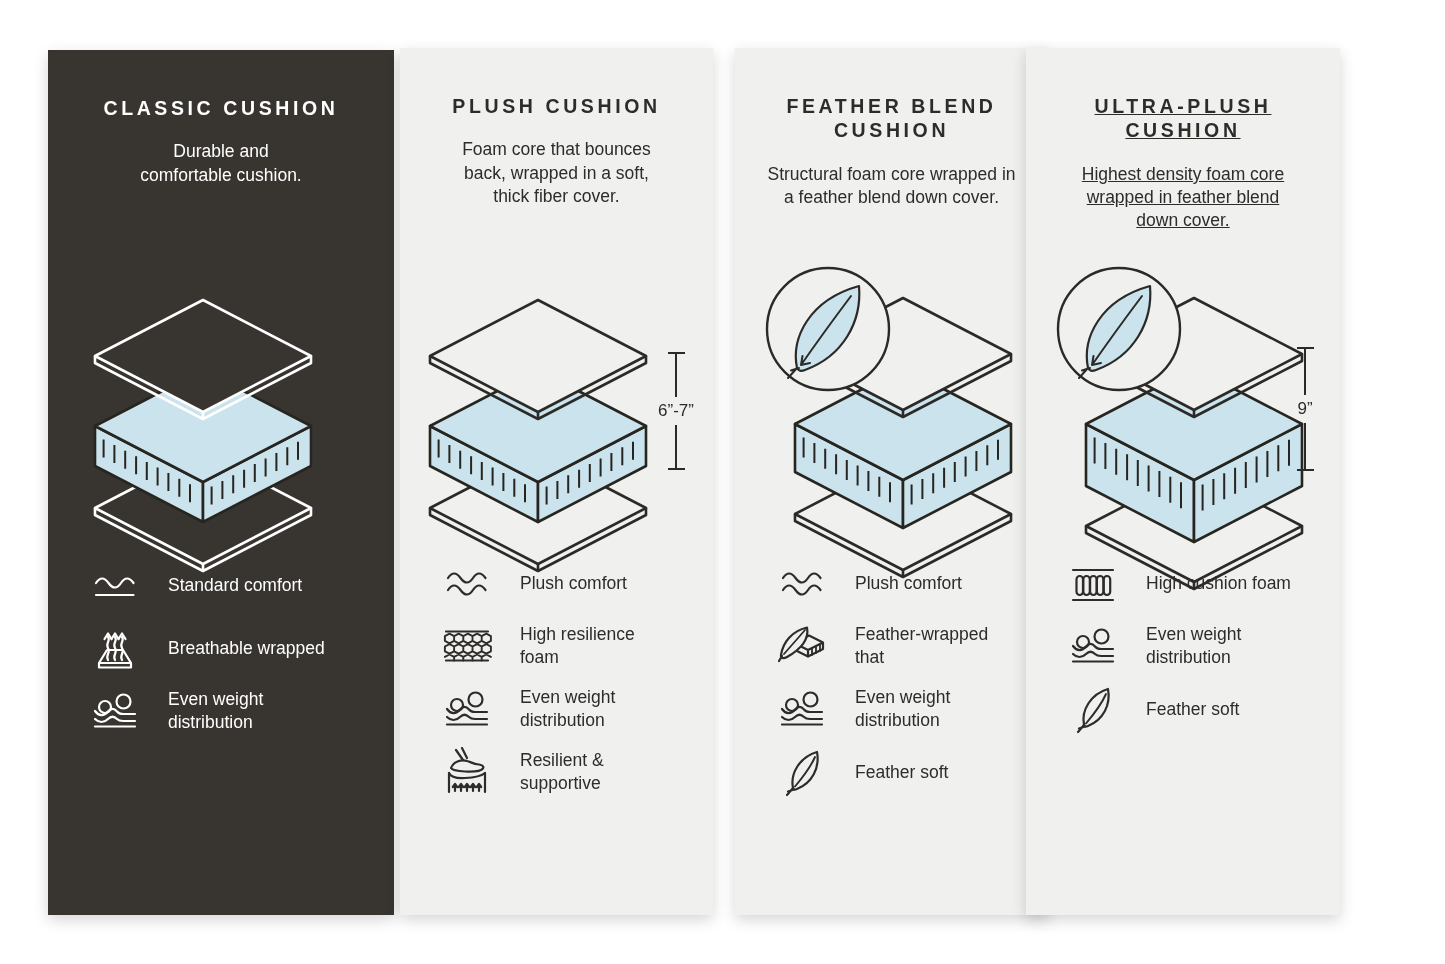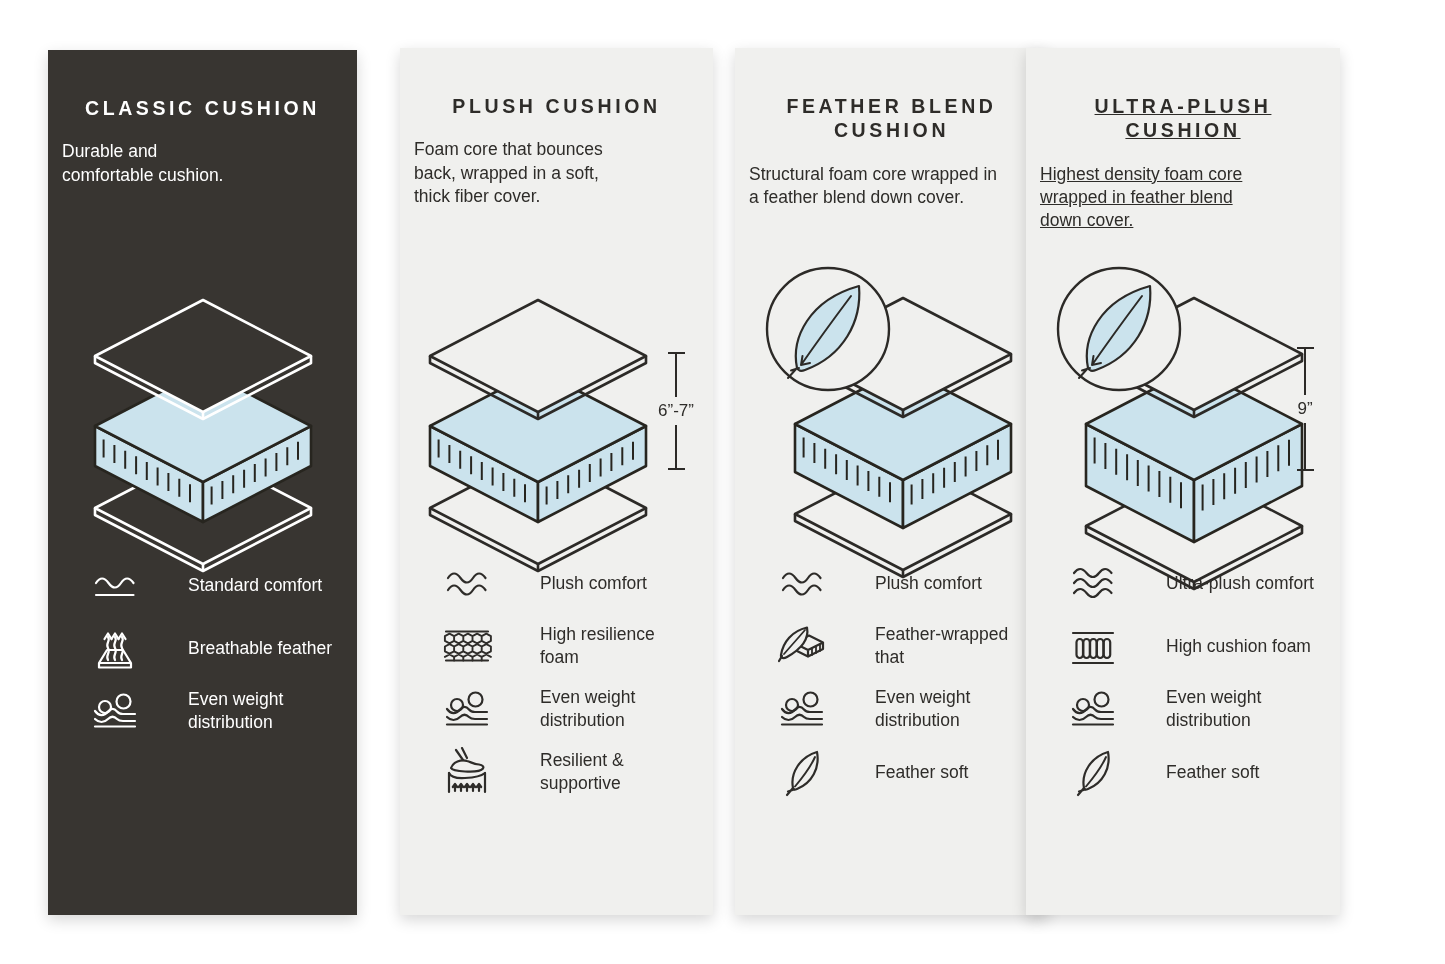--- a/index.html
+++ b/index.html
@@ -6,28 +6,28 @@
     font-family:"Liberation Sans","DejaVu Sans",sans-serif;}
   body{position:relative;overflow:hidden;}
 
   .card{position:absolute;box-sizing:border-box;
         box-shadow:0 5px 14px rgba(0,0,0,.16);}
   .card--dark{--bg:#383531;--ink:#ffffff;--line:#27251f;--blue:#cbe3ed;
         background:var(--bg);color:var(--ink);}
   .card--light{--bg:#f0f0ee;--ink:#2e2c29;--line:#2c2a27;--blue:#cbe3ed;
         background:var(--bg);color:var(--ink);}
 
-  .c1{left:48px;top:50px;width:309px;height:865px;}
+  .c1{left:48px;top:50px;width:346px;height:865px;}
   .c2{left:400px;top:48px;width:313px;height:867px;}
   .c3{left:735px;top:48px;width:313px;height:867px;}
   .c4{left:1026px;top:48px;width:314px;height:867px;text-decoration:underline;}
 
   .card h2{margin:46px 18px 0;text-align:center;font-size:19.5px;font-weight:bold;
     letter-spacing:.185em;line-height:1.25;white-space:pre-line;color:var(--ink);}
-  .card .desc{margin:20px 14px 0;font-size:17.5px;line-height:1.33;
+  .card .desc{margin:20px 14px 0;text-align:center;font-size:17.5px;line-height:1.33;
     white-space:pre-line;color:var(--ink);}
 
   .diagram{position:absolute;}
   .c1 .diagram{top:244px;left:25px;}
   .c2 .diagram{top:246px;left:8px;}
   .c3 .diagram{top:216px;left:30px;}
   .c4 .diagram{top:216px;left:30px;}
 
   
   .slab path,.slab line{stroke:var(--line);stroke-width:2.6;fill:var(--bg);stroke-linejoin:round;}
@@ -42,21 +42,21 @@
   
   .measure{position:absolute;width:44px;display:flex;flex-direction:column;align-items:center;}
   .c2 .measure{left:254px;top:304px;height:118px;}
   .c4 .measure{left:257px;top:299px;height:124px;}
   .measure .cap{width:17px;height:2.4px;background:var(--line);}
   .measure .vline{width:2.4px;flex:1;background:var(--line);}
   .measure .mlabel{font-size:17px;padding:4px 0;color:var(--ink);white-space:nowrap;}
 
   
   .features{position:absolute;top:510px;left:40px;right:12px;list-style:none;margin:0;padding:0;}
-  .feat{display:flex;align-items:center;min-height:50px;margin-bottom:13px;gap:20px;}
+  .feat{display:flex;align-items:center;min-height:50px;margin-bottom:13px;}
   .ficon{width:54px;flex:none;display:flex;justify-content:center;align-items:center;margin-right:26px;}
   .ficon svg{stroke:currentColor;fill:none;stroke-width:2.2;stroke-linecap:round;stroke-linejoin:round;}
   .flabel{font-size:17.5px;line-height:1.3;white-space:pre-line;color:var(--ink);}
 </style>
 </head>
 <body>
 
 <section class="card card--dark c1">
   <h2>CLASSIC CUSHION</h2>
   <p class="desc">Durable and
@@ -104,21 +104,21 @@
           <g>
               <path d="M24,36 c-3,-5 3,-7 0,-12 c-3,-5 3,-7 0,-11"></path>
               <path d="M20.5,15 L24,9.5 L27.5,15"></path>
             </g>
           <g>
               <path d="M31,36 c-3,-5 3,-7 0,-12 c-3,-5 3,-7 0,-11"></path>
               <path d="M27.5,15 L31,9.5 L34.5,15"></path>
             </g>
         </svg>
       </span>
-      <span class="flabel">Breathable feather</span>
+      <span class="flabel">Breathable wrapped</span>
     </li>
     <li class="feat">
       <span class="ficon">
         <svg width="48" height="38" viewBox="0 0 48 38">
             <circle cx="14" cy="15" r="6"></circle>
             <circle cx="32.5" cy="9.5" r="7"></circle>
             <path d="M4,19 c4,5.5 9,5.5 13,.5 c3,-3.5 6,-3.5 9,0 q2,2.5 6,2.5 h12"></path>
             <path d="M4,27 c4,4 9,4 13,0 c3,-3 6,-3 9,0 q2,2 6,2 h12"></path>
             <path d="M4,34.5 h40"></path>
           </svg>
@@ -337,30 +337,20 @@
     <span class="cap"></span>
     <span class="vline"></span>
     <span class="mlabel">9”</span>
     <span class="vline"></span>
     <span class="cap"></span>
   </div>
 
   <ul class="features">
     <li class="feat">
       <span class="ficon">
-        <svg width="48" height="36" viewBox="0 0 48 36">
-            <path d="M5,8 q6,-8 12.5,0 t12.5,0 t12.5,0"></path>
-            <path d="M5,18 q6,-8 12.5,0 t12.5,0 t12.5,0"></path>
-            <path d="M5,28 q6,-8 12.5,0 t12.5,0 t12.5,0"></path>
-          </svg>
-      </span>
-      <span class="flabel">Ultra-plush comfort</span>
-    </li>
-    <li class="feat">
-      <span class="ficon">
         <svg width="48" height="40" viewBox="0 0 48 40">
           <path d="M4,7 h40 M4,37 h40"></path>
           <rect x="7.5" y="13" width="6.5" height="19" rx="3.2"></rect>
           <rect x="14.3" y="13" width="6.5" height="19" rx="3.2"></rect>
           <rect x="21.1" y="13" width="6.5" height="19" rx="3.2"></rect>
           <rect x="27.9" y="13" width="6.5" height="19" rx="3.2"></rect>
           <rect x="34.7" y="13" width="6.5" height="19" rx="3.2"></rect>
         </svg>
       </span>
       <span class="flabel">High cushion foam</span>

